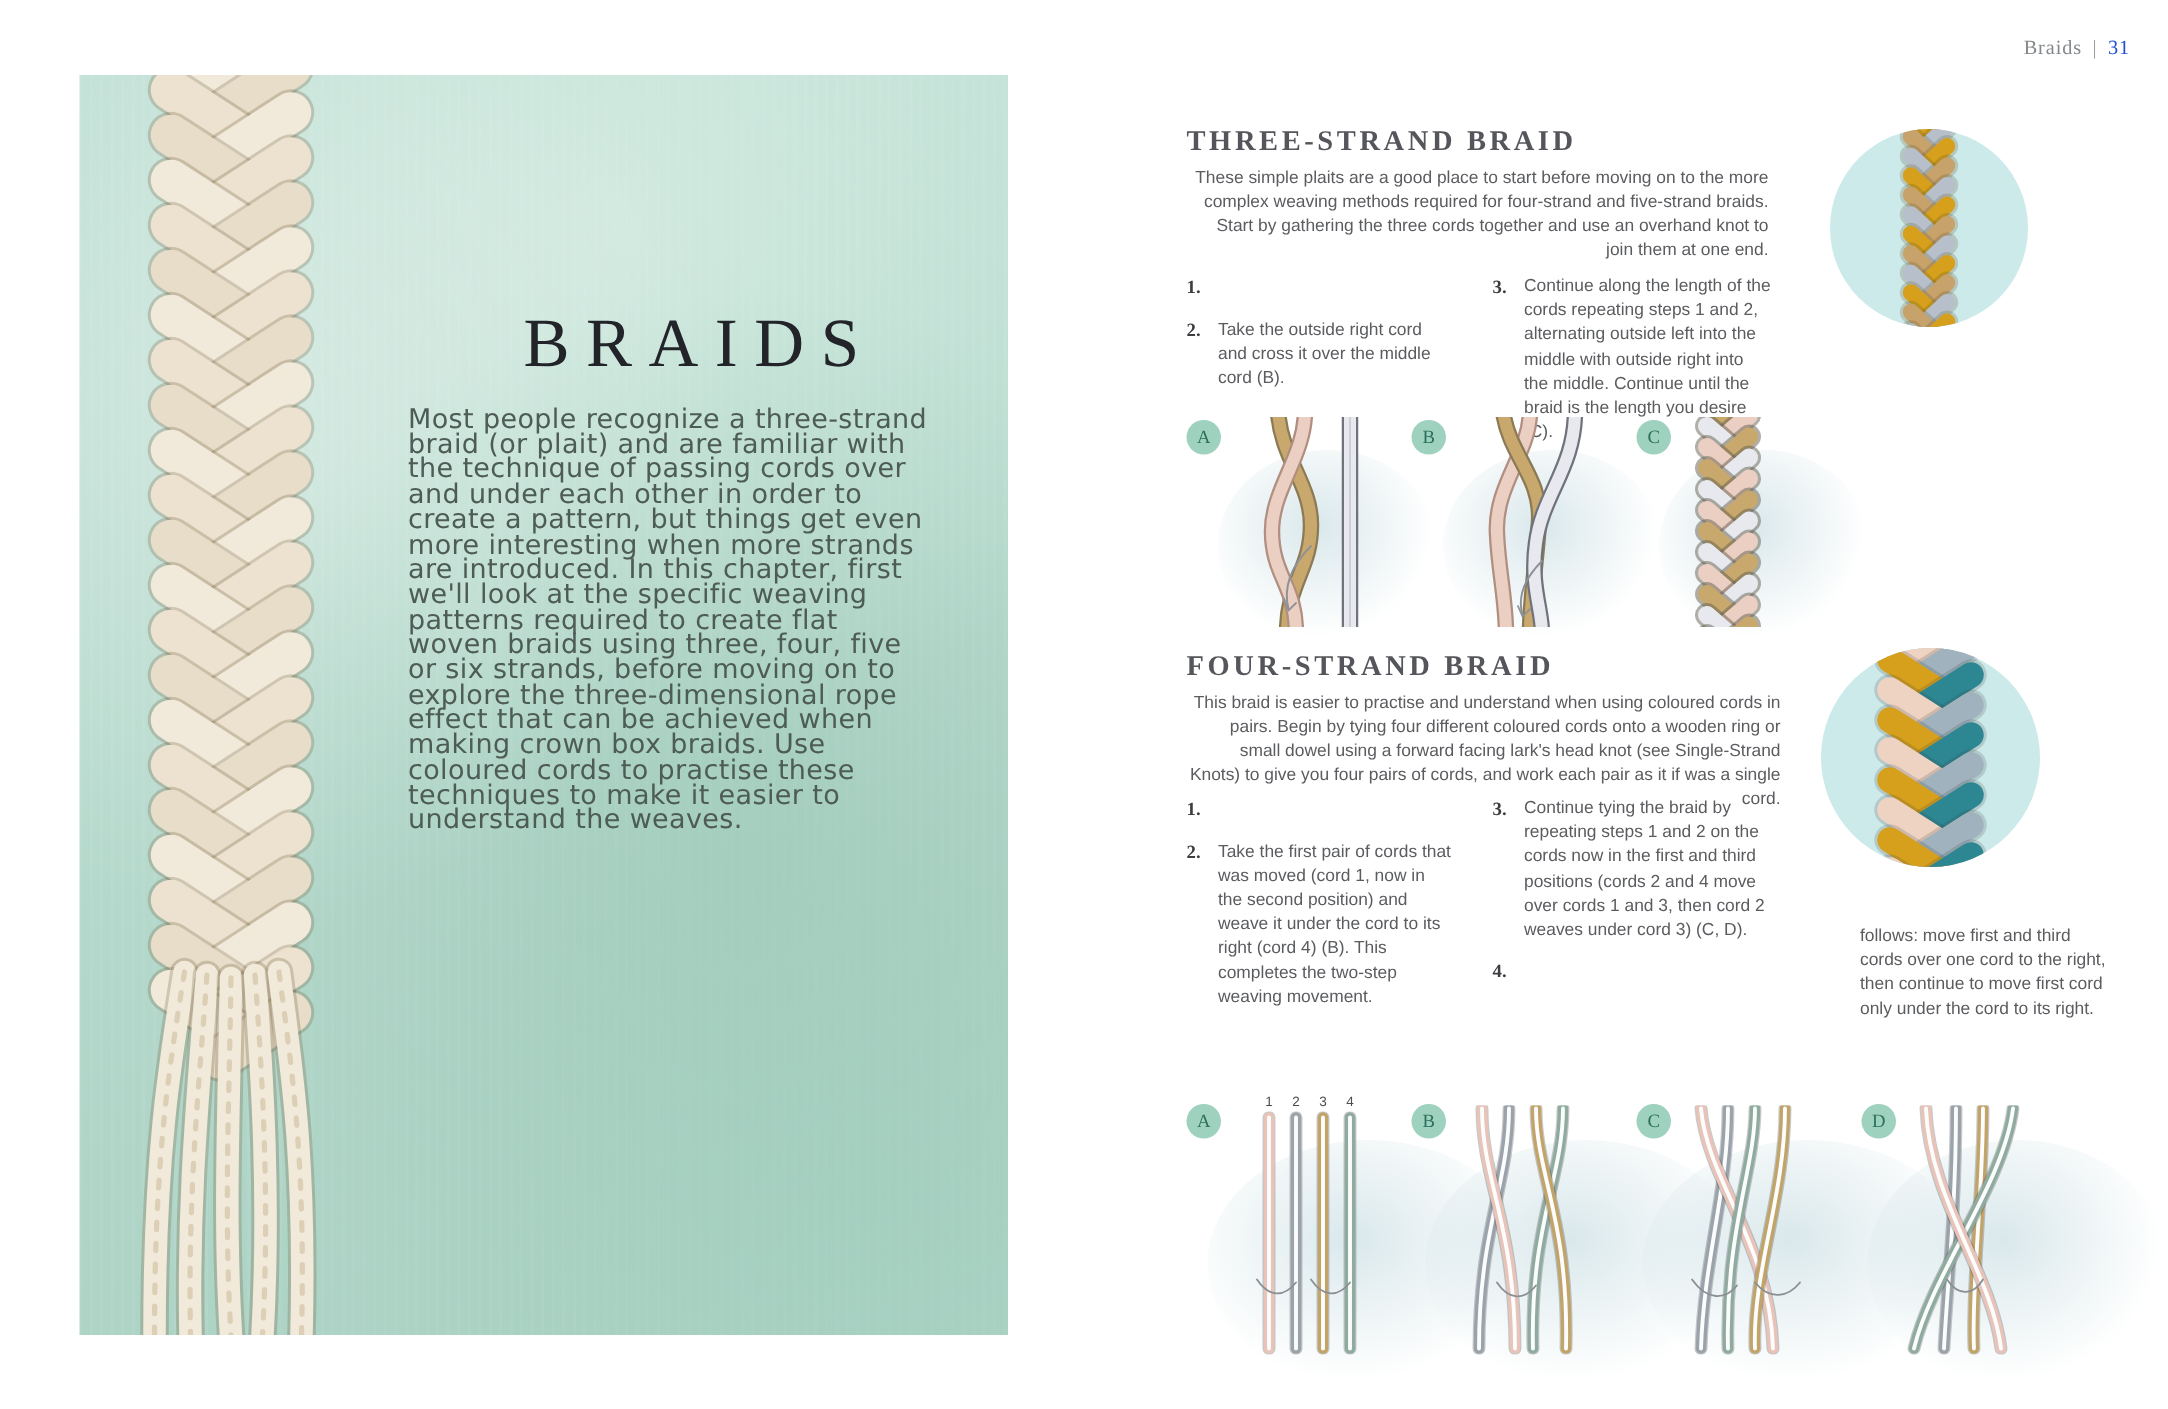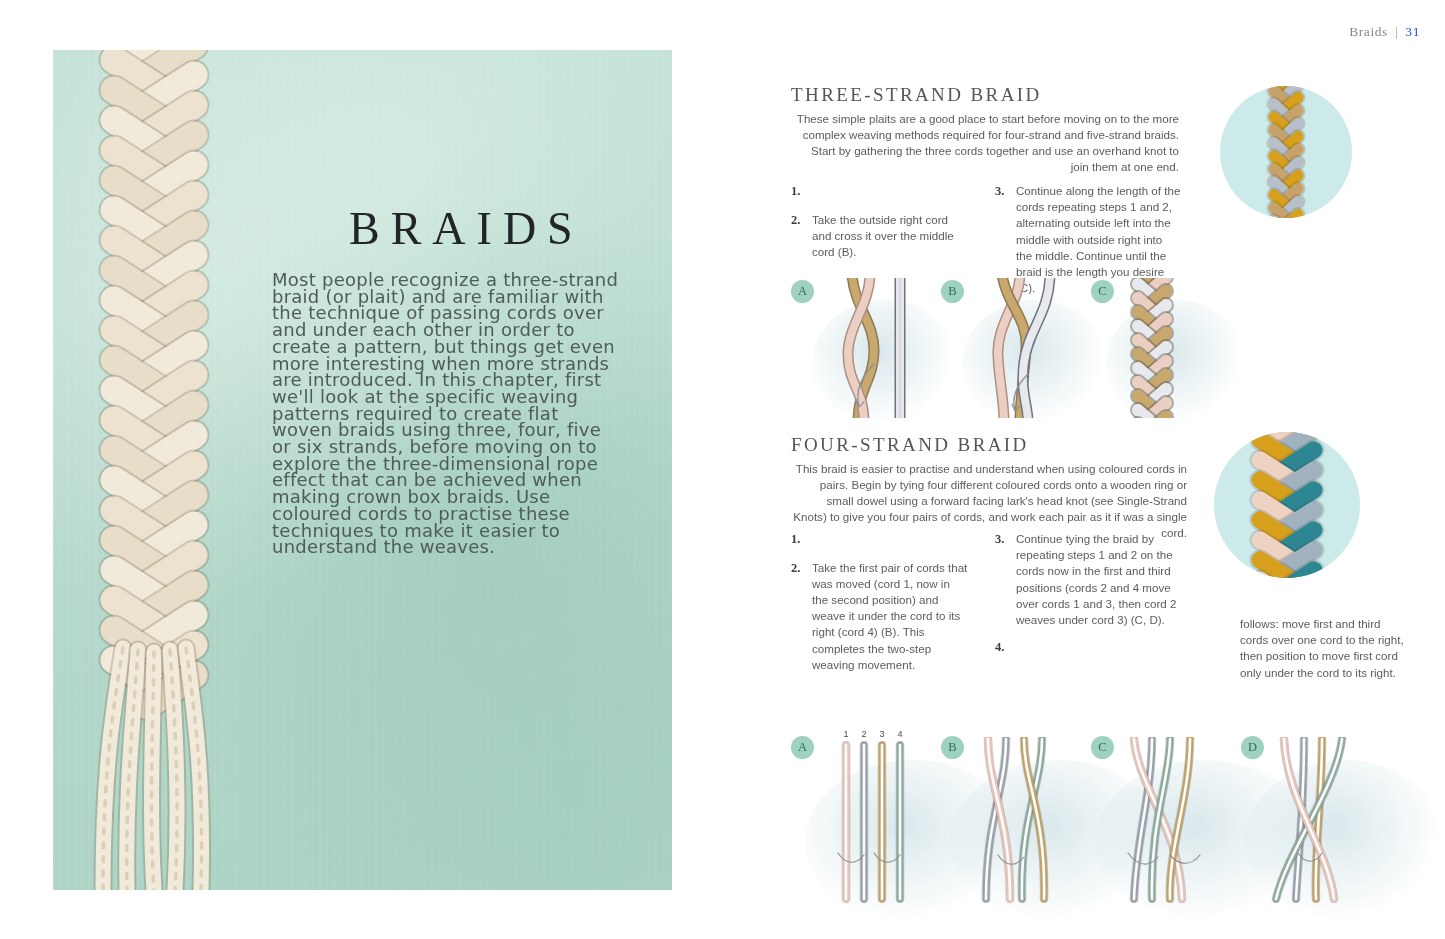--- a/index.html
+++ b/index.html
@@ -34,21 +34,21 @@
     font-size:46px;letter-spacing:11px;color:#22242a;
   }
   .chapter-intro{
     position:absolute;left:219px;top:222px;width:352px;margin:0;
     font-family:"DejaVu Sans",sans-serif;font-size:18px;line-height:16.7px;
     letter-spacing:.25px;color:#4e5c56;
   }
   
   .section-heading{
     position:absolute;margin:0;
-    font-family:"Liberation Serif",serif;font-weight:400;
+    font-family:"Liberation Serif",serif;font-weight:700;
     font-size:19px;letter-spacing:2.4px;color:#55565b;text-align:center;
   }
   .section-intro{
     position:absolute;margin:0;
     font-size:11.6px;line-height:1.38;color:#5b5c5f;text-align:right;
   }
   .steps-col{position:absolute;}
   .step{display:flex;margin-bottom:11px;}
   .step-num{
     flex:0 0 21px;font-family:"Liberation Serif",serif;font-weight:700;
@@ -405,21 +405,21 @@
   </div>
   <div class="steps-col" style="left:995px;top:531px;width:186px;">
     <div class="step">
       <span class="step-num">3.</span>
       <span class="step-text">Continue tying the braid by repeating steps 1 and 2 on the cords now in the first and third positions (cords 2 and 4 move over cords 1 and 3, then cord 2 weaves under cord 3) (C, D).</span>
     </div>
     <div class="step">
       <span class="step-num">4.</span>
     </div>
   </div>
-  <p class="continuation" style="left:1240px;top:616px;width:168px;">follows: move first and third cords over one cord to the right, then position to move first cord only under the cord to its right.</p>
+  <p class="continuation" style="left:1240px;top:616px;width:168px;">follows: move first and third cords over one cord to the right, then continue to move first cord only under the cord to its right.</p>
 
   <div class="wash" style="left:805px;top:760px;width:215px;height:165px;"></div>
   <div class="wash" style="left:950px;top:760px;width:215px;height:165px;"></div>
   <div class="wash" style="left:1095px;top:760px;width:220px;height:165px;"></div>
   <div class="wash" style="left:1245px;top:760px;width:200px;height:165px;"></div>
 
   <div class="dlabel" style="left: 791px; top: 736px; background: rgb(158, 210, 190); color: rgb(44, 111, 92);">A</div>
   <div class="dlabel" style="left: 941px; top: 736px; background: rgb(158, 210, 190); color: rgb(44, 111, 92);">B</div>
   <div class="dlabel" style="left: 1091px; top: 736px; background: rgb(158, 210, 190); color: rgb(44, 111, 92);">C</div>
   <div class="dlabel" style="left: 1241px; top: 736px; background: rgb(158, 210, 190); color: rgb(44, 111, 92);">D</div>

